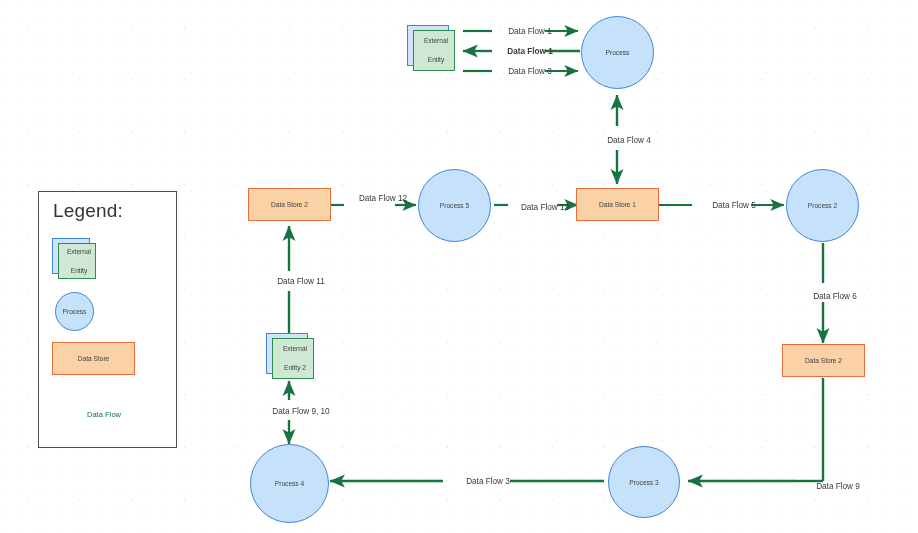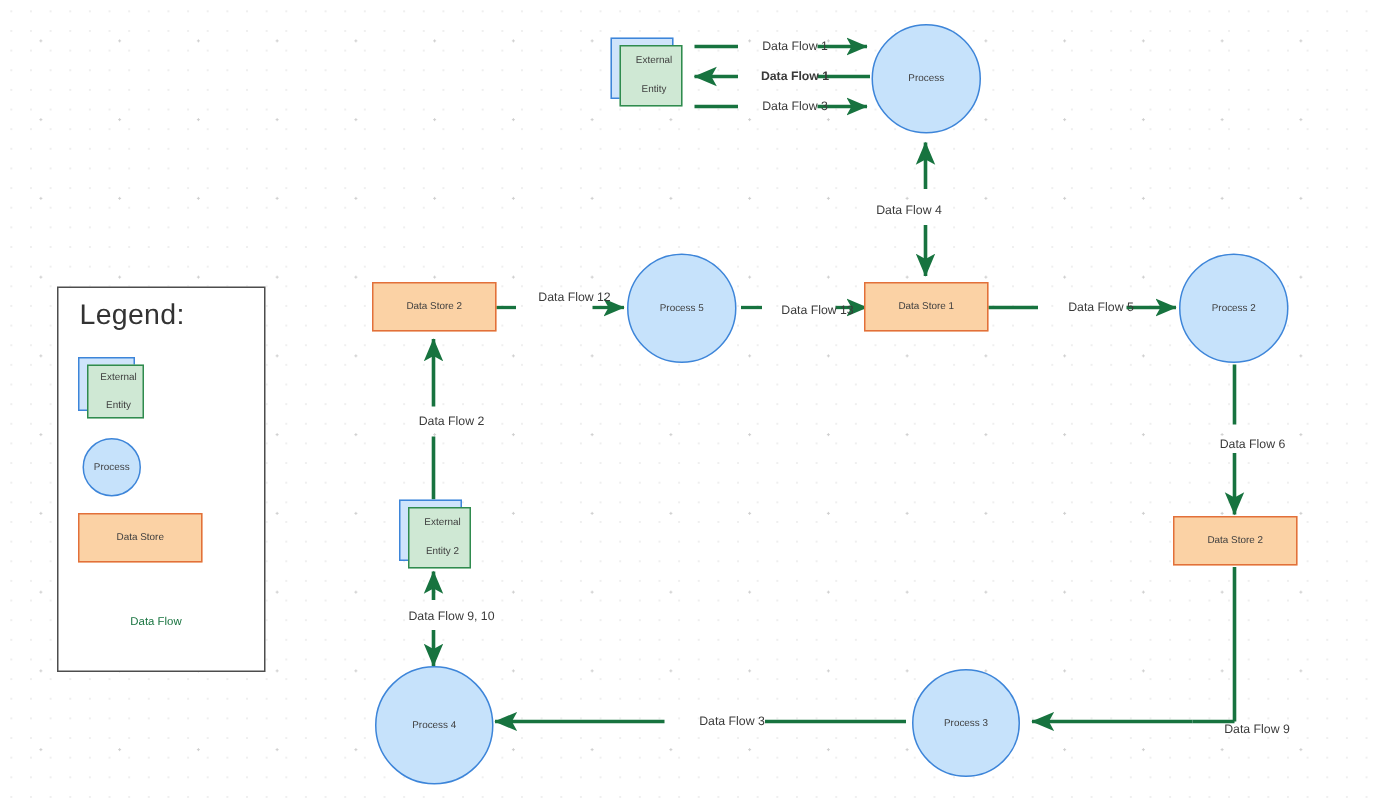--- a/index.html
+++ b/index.html
@@ -276,31 +276,31 @@
   </div>
 
   <div class="process" style="left:608px; top:446px; width:72px; height:72px;">
     <span>Process 3</span>
   </div>
 
   <div class="flow-label" style="left:518px; top:31px;">Data Flow 1</div>
   <div class="flow-label bold" style="left:518px; top:51px;">Data Flow 1</div>
   <div class="flow-label" style="left:518px; top:71px;">Data Flow 3</div>
 
-  <div class="flow-label vertical-gap" style="left:594px; top:140px;">Data Flow 4</div>
+  <div class="flow-label vertical-gap" style="left:617px; top:140px;">Data Flow 4</div>
 
   <div class="flow-label" style="left:722px; top:205px;">Data Flow 5</div>
 
   <div class="flow-label vertical-gap" style="left:823px; top:296px;">Data Flow 6</div>
 
   <div class="flow-label" style="left:826px; top:486px;">Data Flow 9</div>
 
   <div class="flow-label" style="left:476px; top:481px;">Data Flow 3</div>
 
   <div class="flow-label vertical-gap" style="left:289px; top:411px;">Data Flow 9, 10</div>
 
-  <div class="flow-label vertical-gap" style="left:289px; top:281px;">Data Flow 2</div>
+  <div class="flow-label vertical-gap" style="left:289px; top:281px;">Data Flow 11</div>
 
   <div class="flow-label" style="left:371px; top:198px;">Data Flow 12</div>
 
   <div class="flow-label" style="left:533px; top:207px;">Data Flow 13</div>
 
 </div>
 
 </body></html>

